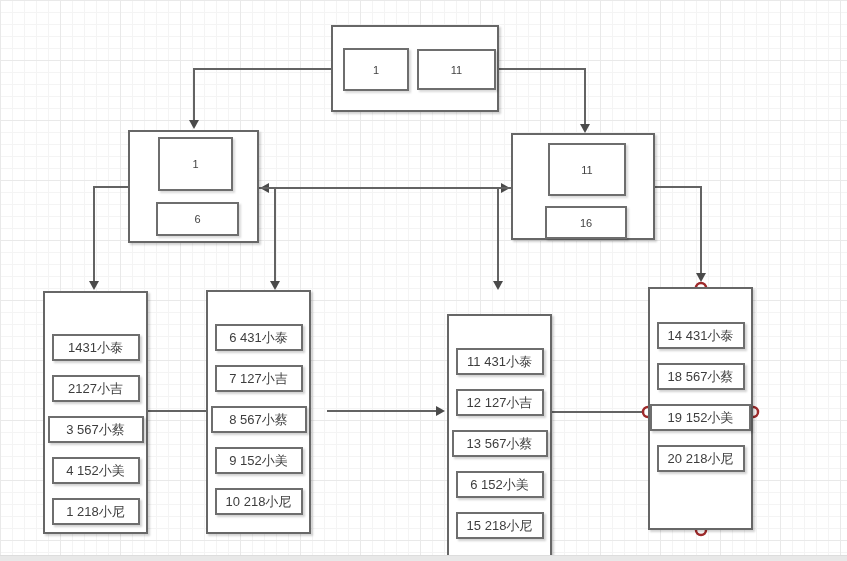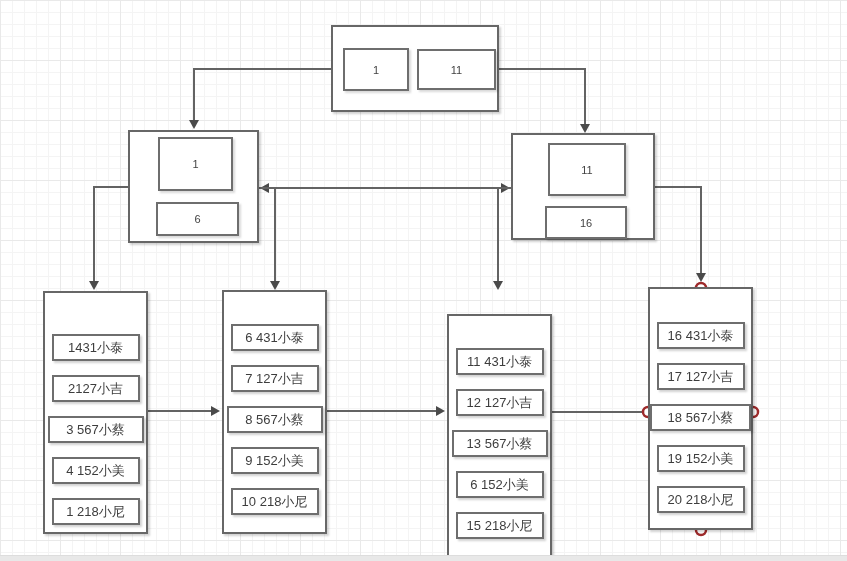--- a/index.html
+++ b/index.html
@@ -135,21 +135,21 @@
         <span>3 567小蔡</span>
       </div>
     <div class="item">
         <span>4 152小美</span>
       </div>
     <div class="item">
         <span>1 218小尼</span>
       </div>
   </div>
 
-  <div class="shape column c2" style="left:222px;top:290px;width:105px;height:244px;">
+  <div class="shape column c2" style="left:206px;top:290px;width:105px;height:244px;">
     <div class="item">
         <span>6 431小泰</span>
       </div>
     <div class="item">
         <span>7 127小吉</span>
       </div>
     <div class="item">
         <span>8 567小蔡</span>
       </div>
     <div class="item">
@@ -173,24 +173,21 @@
     <div class="item">
         <span>6 152小美</span>
       </div>
     <div class="item">
         <span>15 218小尼</span>
       </div>
   </div>
 
   <div class="shape column c4" style="left:648px;top:287px;width:105px;height:243px;">
     <div class="item">
-        <span>16 431小泰</span>
-      </div>
-    <div class="item">
-        <span>17 127小吉</span>
+        <span>14 431小泰</span>
       </div>
     <div class="item">
         <span>18 567小蔡</span>
       </div>
     <div class="item">
         <span>19 152小美</span>
       </div>
     <div class="item">
         <span>20 218小尼</span>
       </div>

